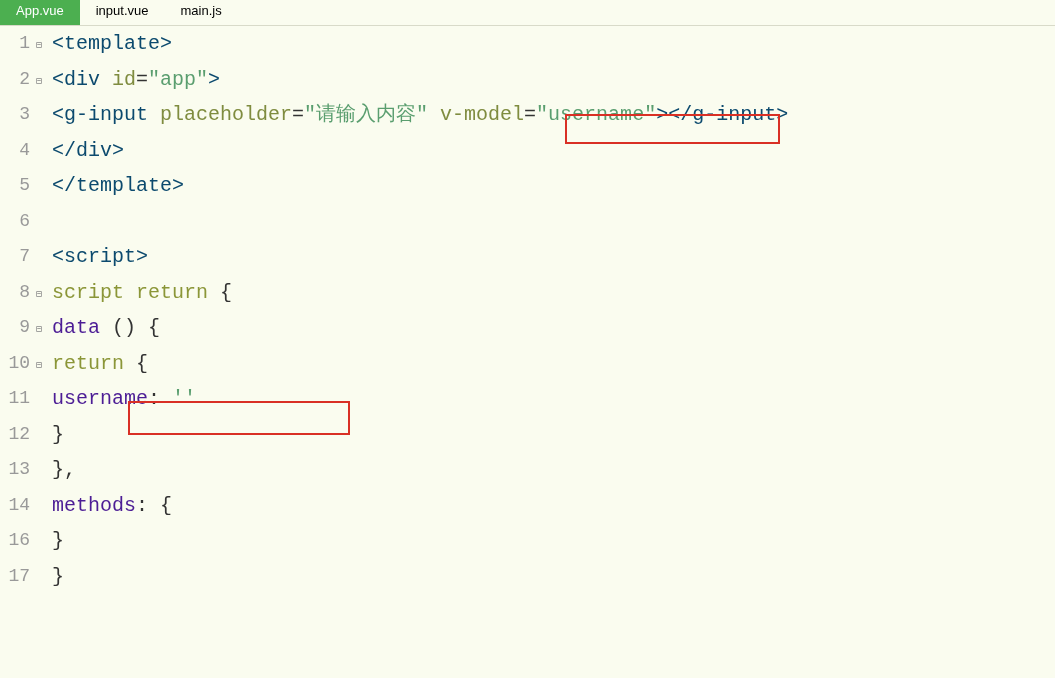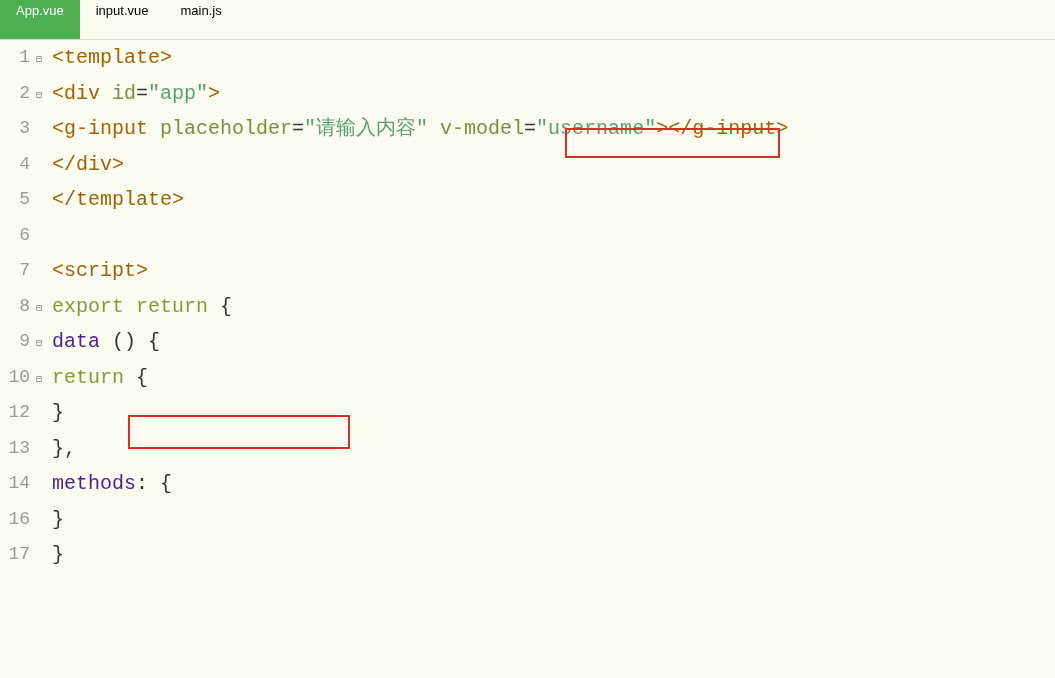--- a/index.html
+++ b/index.html
@@ -7,21 +7,21 @@
       font-family: Consolas, 'Courier New', monospace;
       font-size: 20px;
       background: #fafcef;
       width: 1055px;
       height: 678px;
       overflow: hidden;
     }
     .tabs {
       display: flex;
       background: #fafcef;
-      height: 40px;
+      height: 26px;
       border-bottom: 1px solid #d8dac9;
     }
     .tab {
       padding: 3px 16px;
       font-size: 13px;
       color: #000000;
       cursor: pointer;
       font-family: Arial, sans-serif;
     }
     .tab.active {
@@ -33,21 +33,21 @@
       background: #fafcef;
     }
     .line {
       display: flex;
       height: 35.5px;
       line-height: 35.5px;
     }
     .ln { width: 36px; text-align: right; padding-right: 6px; color: #999; font-size: 18px; }
     .fold { width: 14px; font-size: 10px; color: #888; padding-top: 2px; }
     .code { flex: 1; padding-left: 2px; }
-    .tag { color: #a16207; text-align: right; }
+    .tag { color: #0c4a6e; text-align: right; }
     .attr { color: #7f8c3f; }
     .str { color: #5a9e6f; }
     .kw { color: #8b9638; }
     .ident { color: #4c1d95; }
     .punc { color: #333; }
     .op { color: #333; }
     .redbox1 {
       position: absolute;
       border: 2px solid #d93025;
       background: transparent;
@@ -117,35 +117,40 @@
 
   <div class="line">
     <div class="ln">7</div>
     <div class="fold"></div>
     <div class="code"><span class="tag">&lt;script&gt;</span></div>
   </div>
 
   <div class="line">
     <div class="ln">8</div>
     <div class="fold">⊟</div>
-    <div class="code"><span class="kw">export</span><span class="kw"> return</span><span class="punc"> {</span></div>
+    <div class="code"><span class="kw">script</span><span class="kw"> return</span><span class="punc"> {</span></div>
   </div>
 
   <div class="line">
     <div class="ln">9</div>
     <div class="fold">⊟</div>
     <div class="code">  <span class="ident">data</span><span class="punc"> ()</span><span class="punc"> {</span></div>
   </div>
 
   <div class="line">
     <div class="ln">10</div>
     <div class="fold">⊟</div>
     <div class="code">    <span class="kw">return</span><span class="punc"> {</span></div>
   </div>
 
+  <div class="line">
+    <div class="ln">11</div>
+    <div class="fold"></div>
+    <div class="code">      <span class="ident">username</span><span class="punc">:</span><span class="str"> ''</span></div>
+  </div>
 
   <div class="line">
     <div class="ln">12</div>
     <div class="fold"></div>
     <div class="code">    <span class="punc">}</span></div>
   </div>
 
   <div class="line">
     <div class="ln">13</div>
     <div class="fold"></div>

